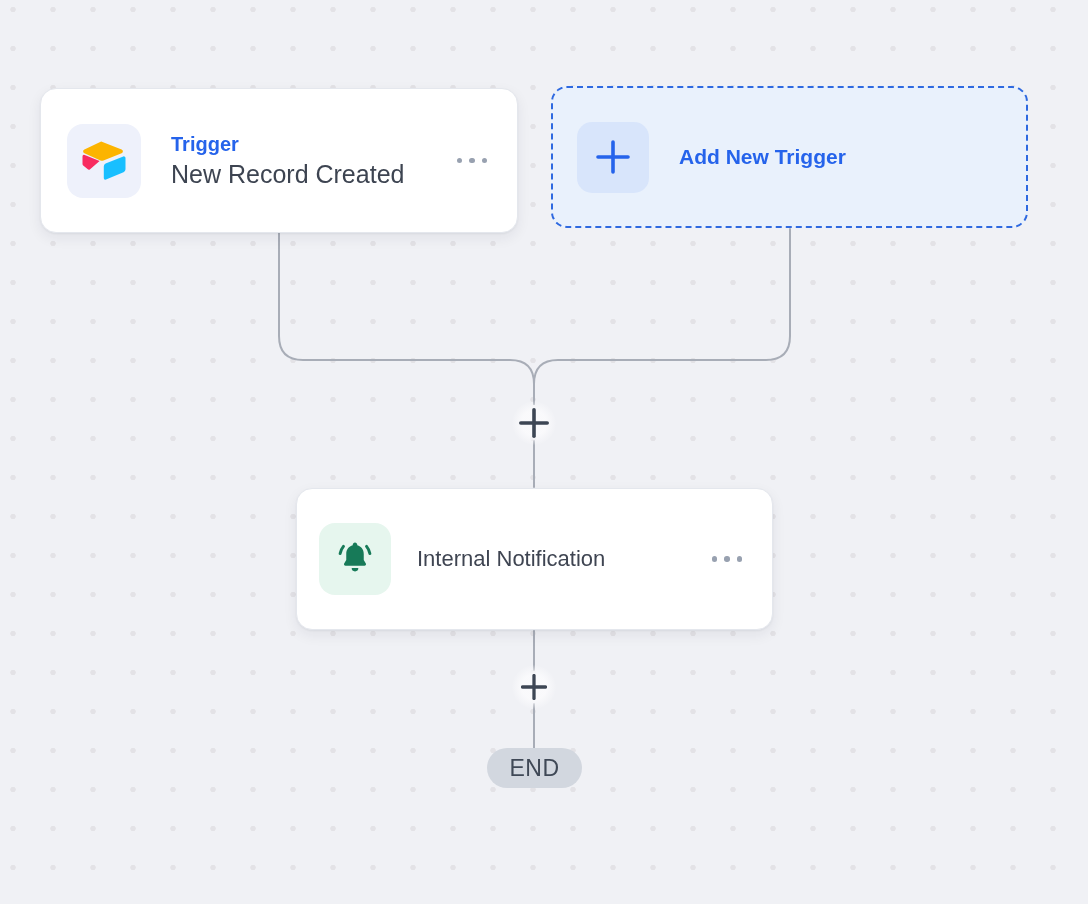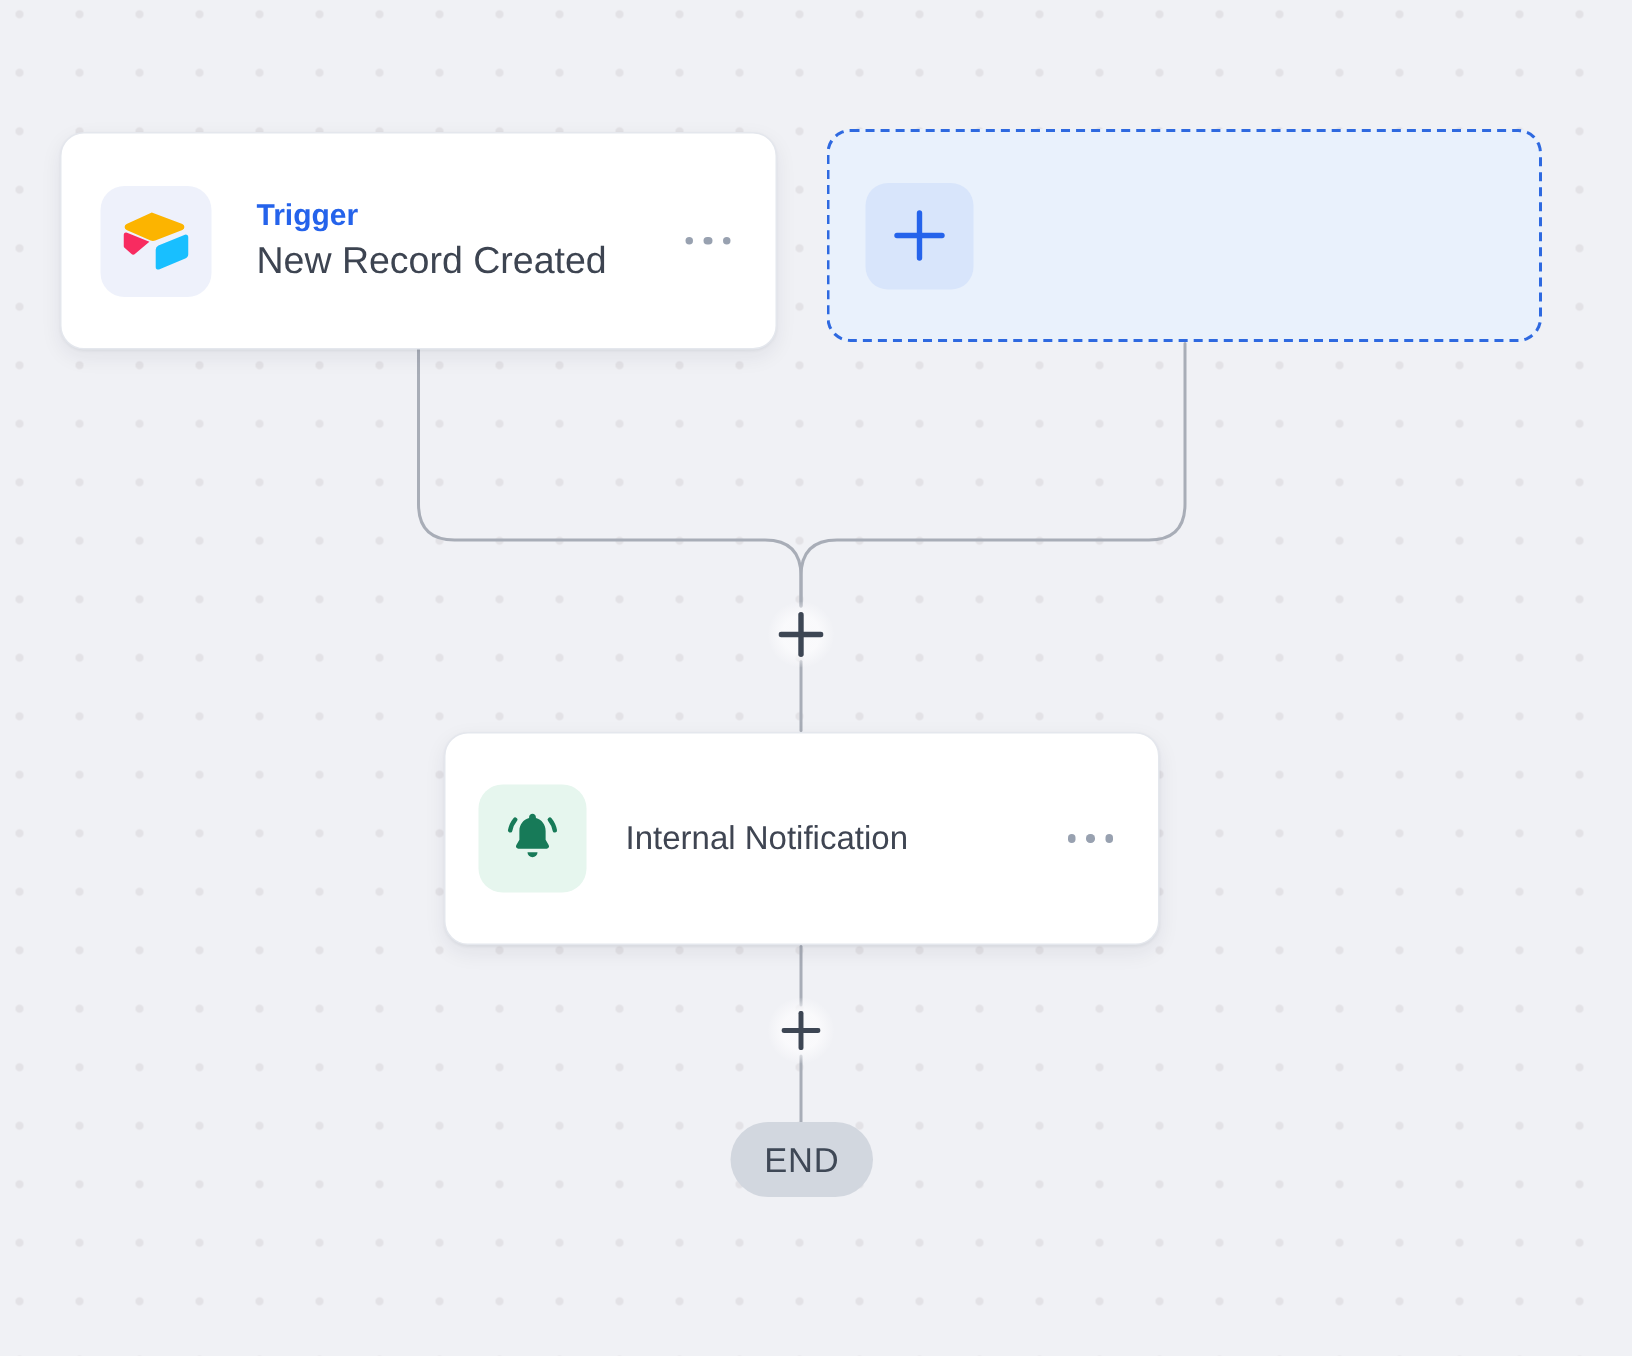--- a/index.html
+++ b/index.html
@@ -81,21 +81,21 @@
     display: flex; align-items: center; justify-content: center;
     background: radial-gradient(circle, rgba(250,250,252,.95) 40%, rgba(250,250,252,0) 72%);
     cursor: pointer;
   }
   .flow-plus.first { left: 512px; top: 401px; }
   .flow-plus.second { left: 512px; top: 665px; }
 
   .end-pill {
     position: absolute;
     left: 487px; top: 748px;
-    width: 95px; height: 50px;
+    width: 95px; height: 40px;
     background: #d2d7df;
     border-radius: 25px;
     display: flex; align-items: center; justify-content: center;
     font-size: 23px;
     letter-spacing: 0.5px;
     color: #3f4856;
   }
 </style>
 </head>
 <body>
@@ -133,20 +133,21 @@
 
   <div class="add-card">
     <div class="plus-tile">
       <svg width="36" height="36" viewBox="0 0 36 36">
         <g stroke="#2563eb" stroke-width="3.6" stroke-linecap="round">
           <line x1="18" y1="3" x2="18" y2="33"></line>
           <line x1="3" y1="18" x2="33" y2="18"></line>
         </g>
       </svg>
     </div>
+    <span class="add-label">Add New Trigger</span>
   </div>
 
   <div class="flow-plus first">
     <svg width="30" height="30" viewBox="0 0 30 30">
       <g stroke="#3d4654" stroke-width="3.6" stroke-linecap="round">
         <line x1="15" y1="1.8" x2="15" y2="28.2"></line>
         <line x1="1.8" y1="15" x2="28.2" y2="15"></line>
       </g>
     </svg>
   </div>

